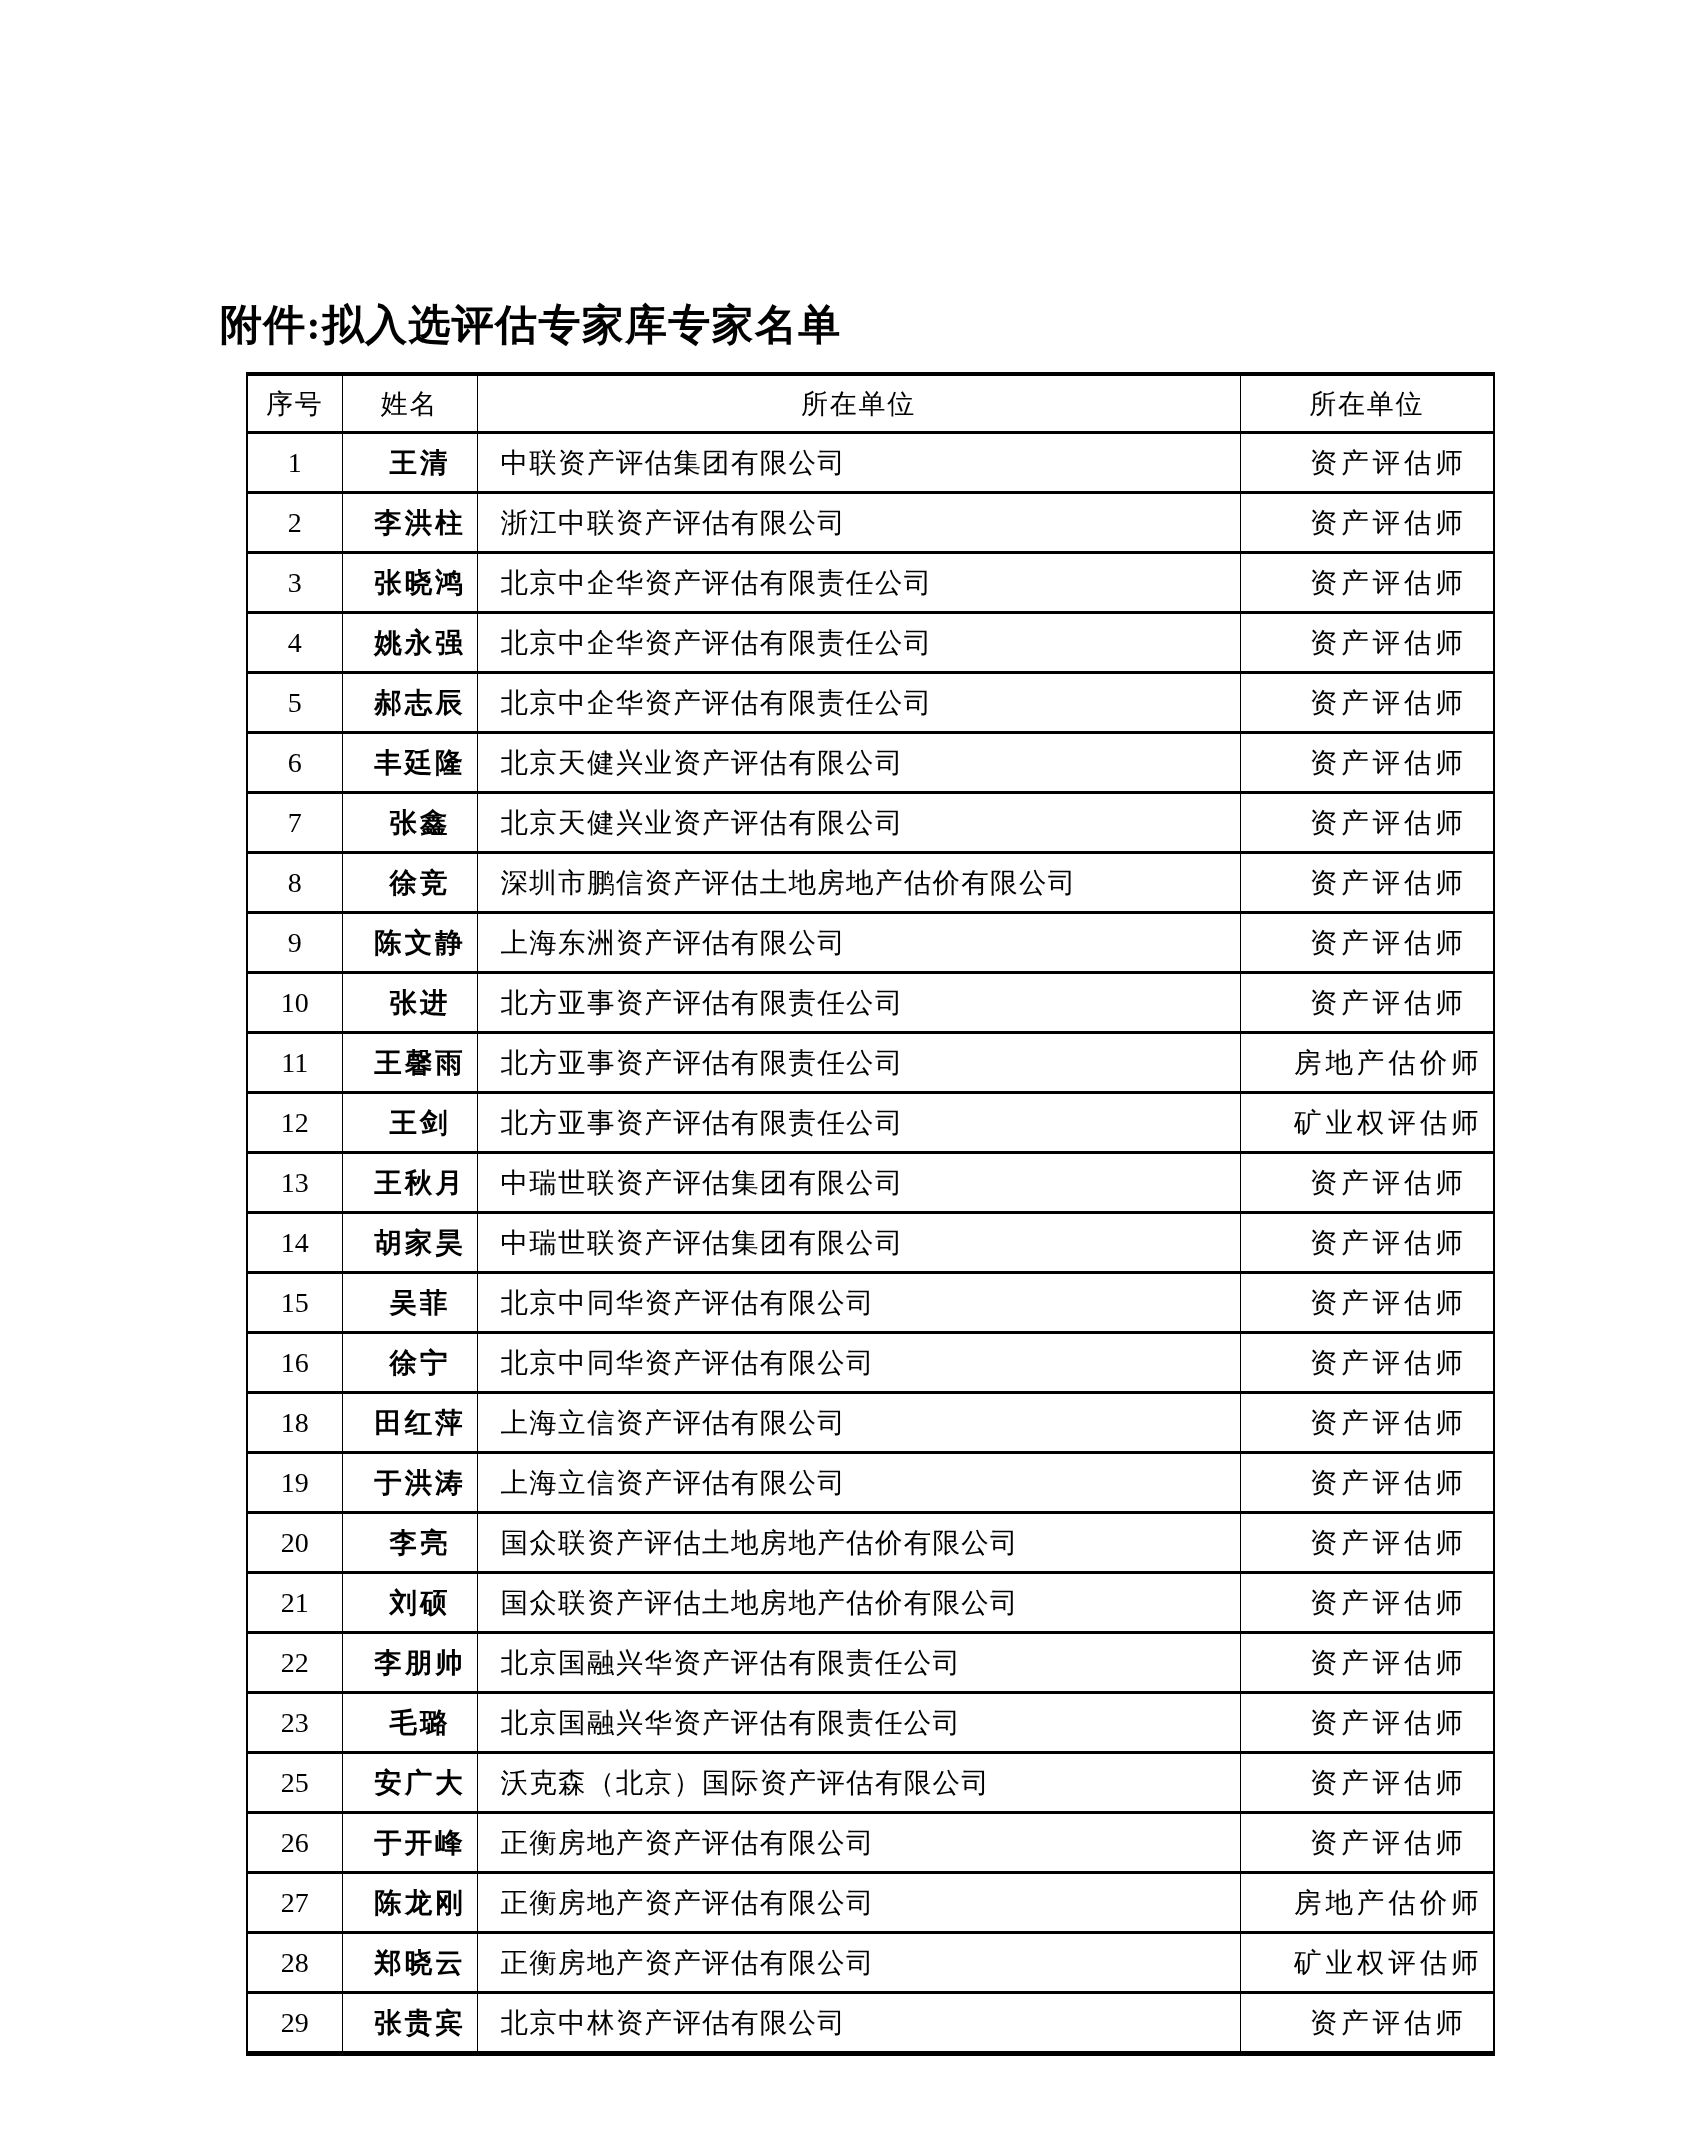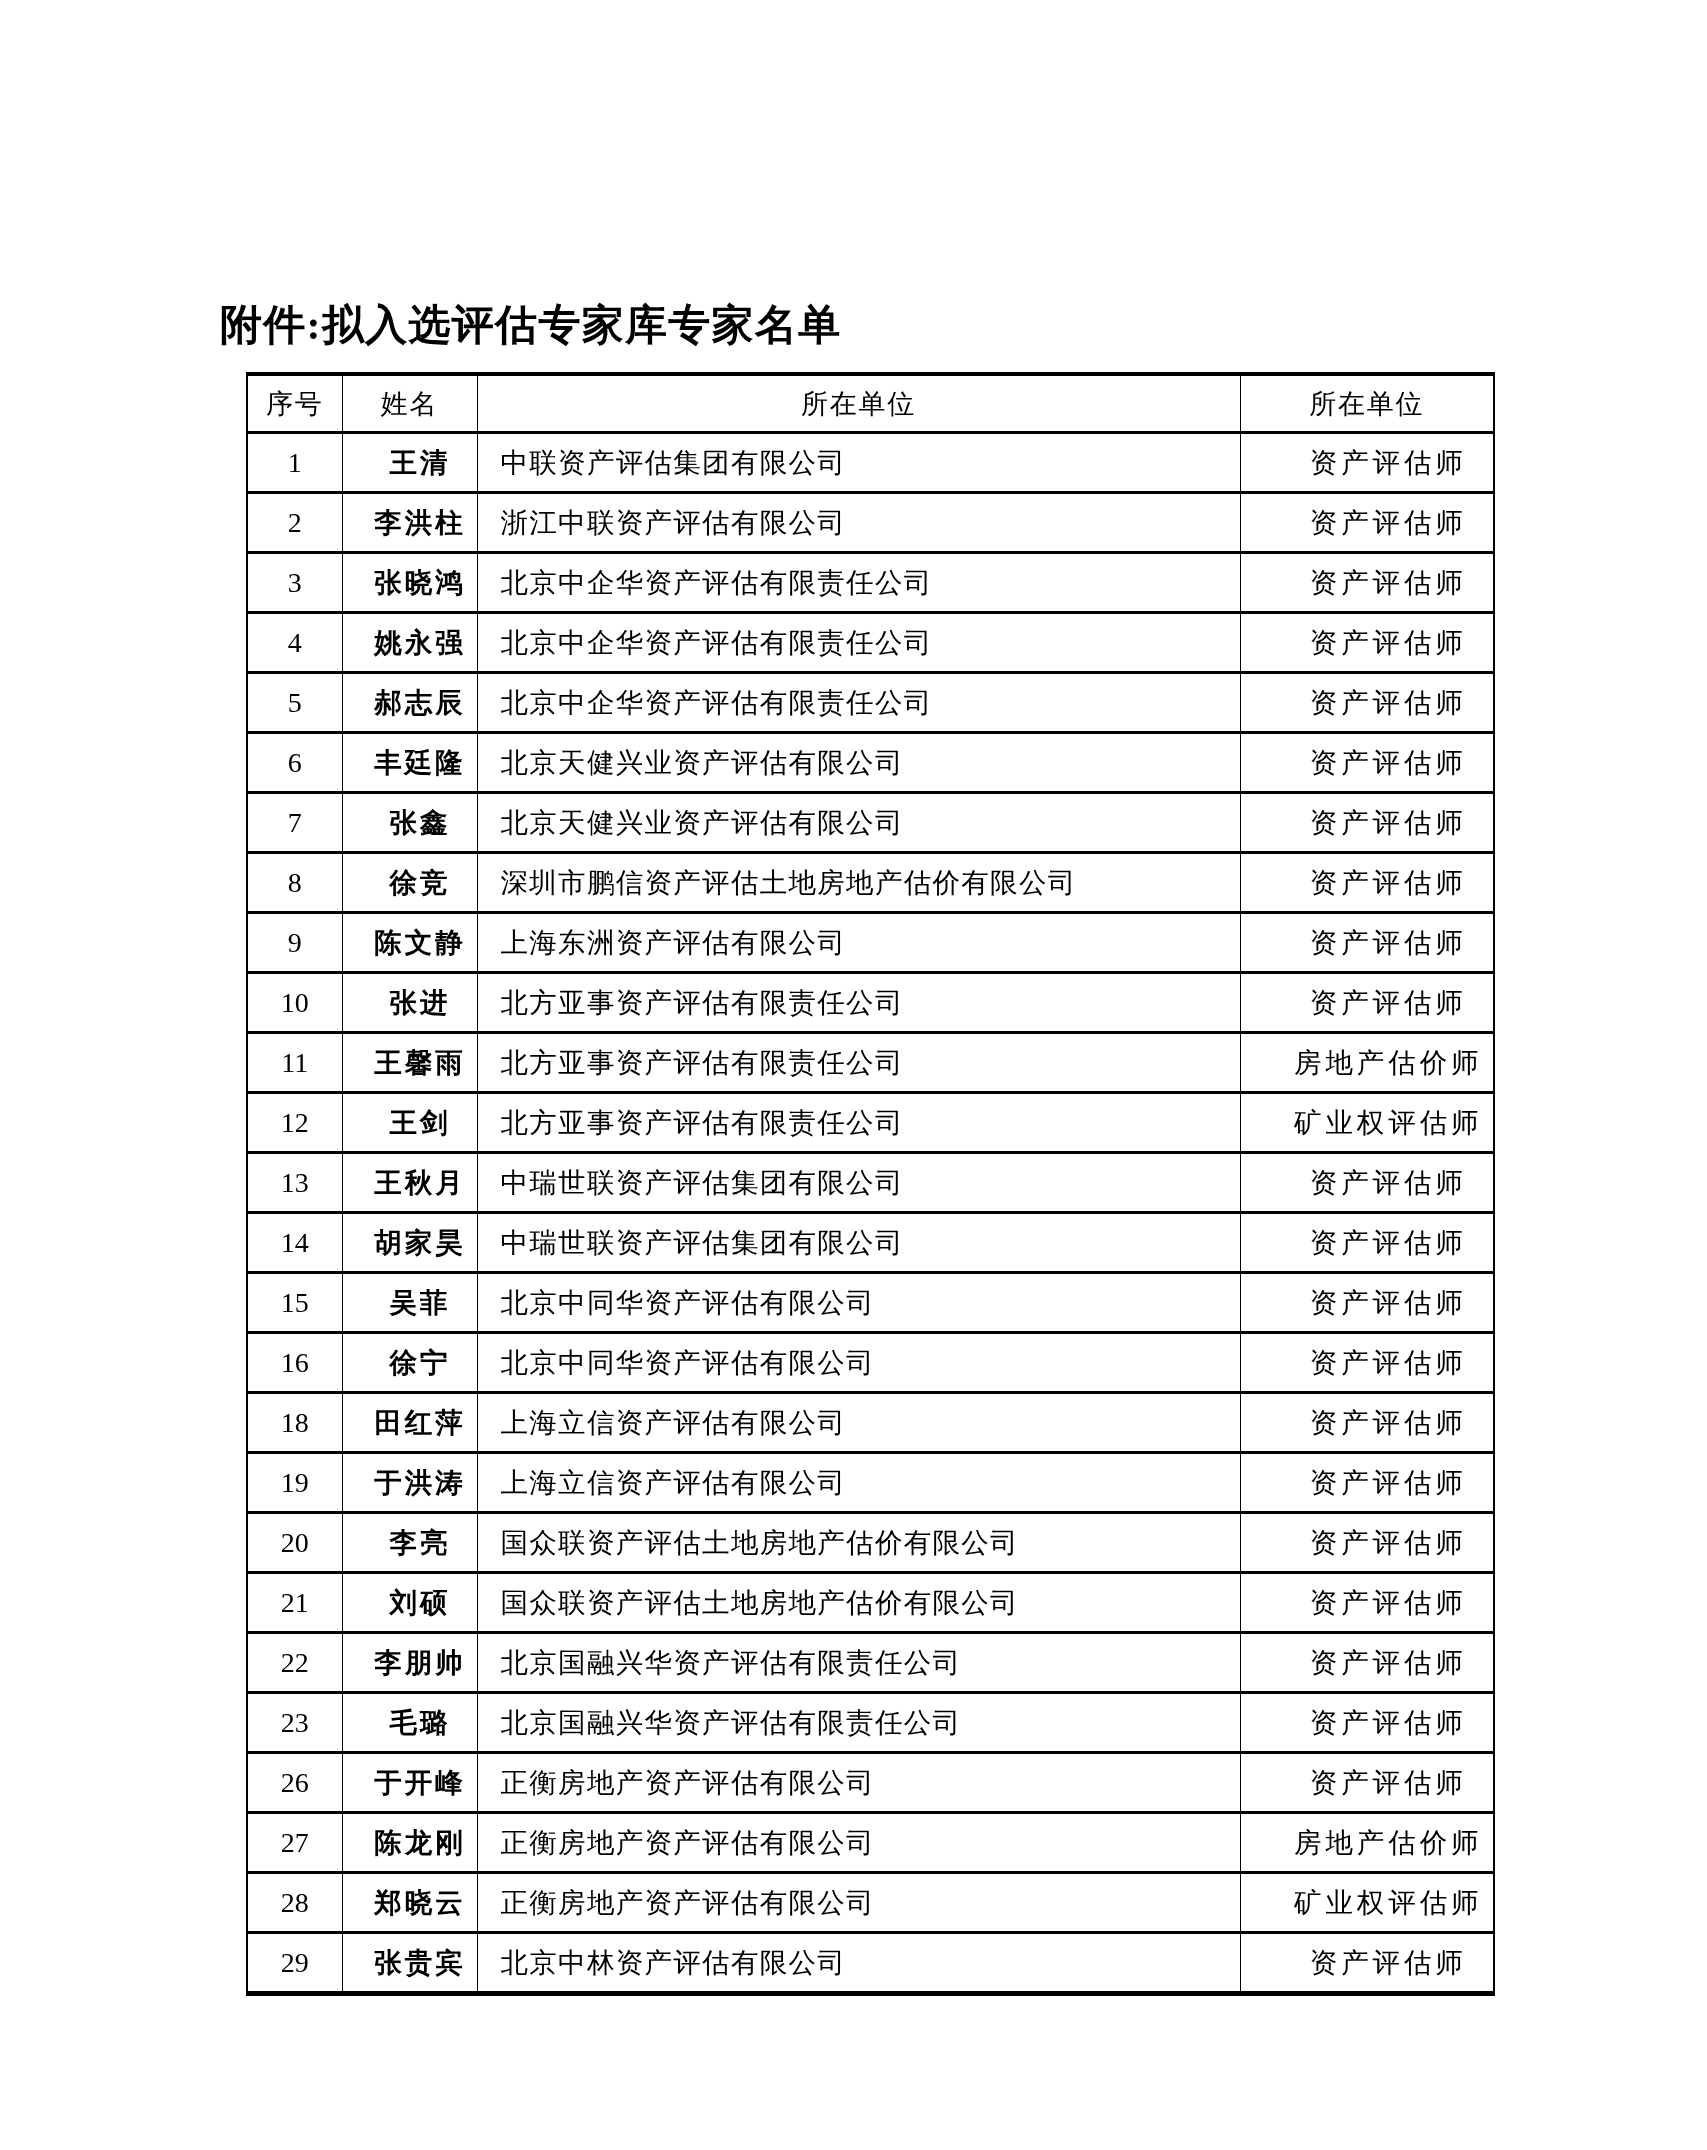--- a/index.html
+++ b/index.html
@@ -209,20 +209,26 @@
           <td class="cell-org">北京国融兴华资产评估有限责任公司</td>
           <td class="cell-qual">资产评估师</td>
         </tr>
         <tr>
           <td class="cell-no">23</td>
           <td class="cell-name">毛璐</td>
           <td class="cell-org">北京国融兴华资产评估有限责任公司</td>
           <td class="cell-qual">资产评估师</td>
         </tr>
         <tr>
+          <td class="cell-no">25</td>
+          <td class="cell-name">安广大</td>
+          <td class="cell-org">沃克森（北京）国际资产评估有限公司</td>
+          <td class="cell-qual">资产评估师</td>
+        </tr>
+        <tr>
           <td class="cell-no">26</td>
           <td class="cell-name">于开峰</td>
           <td class="cell-org">正衡房地产资产评估有限公司</td>
           <td class="cell-qual">资产评估师</td>
         </tr>
         <tr>
           <td class="cell-no">27</td>
           <td class="cell-name">陈龙刚</td>
           <td class="cell-org">正衡房地产资产评估有限公司</td>
           <td class="cell-qual">房地产估价师</td>

